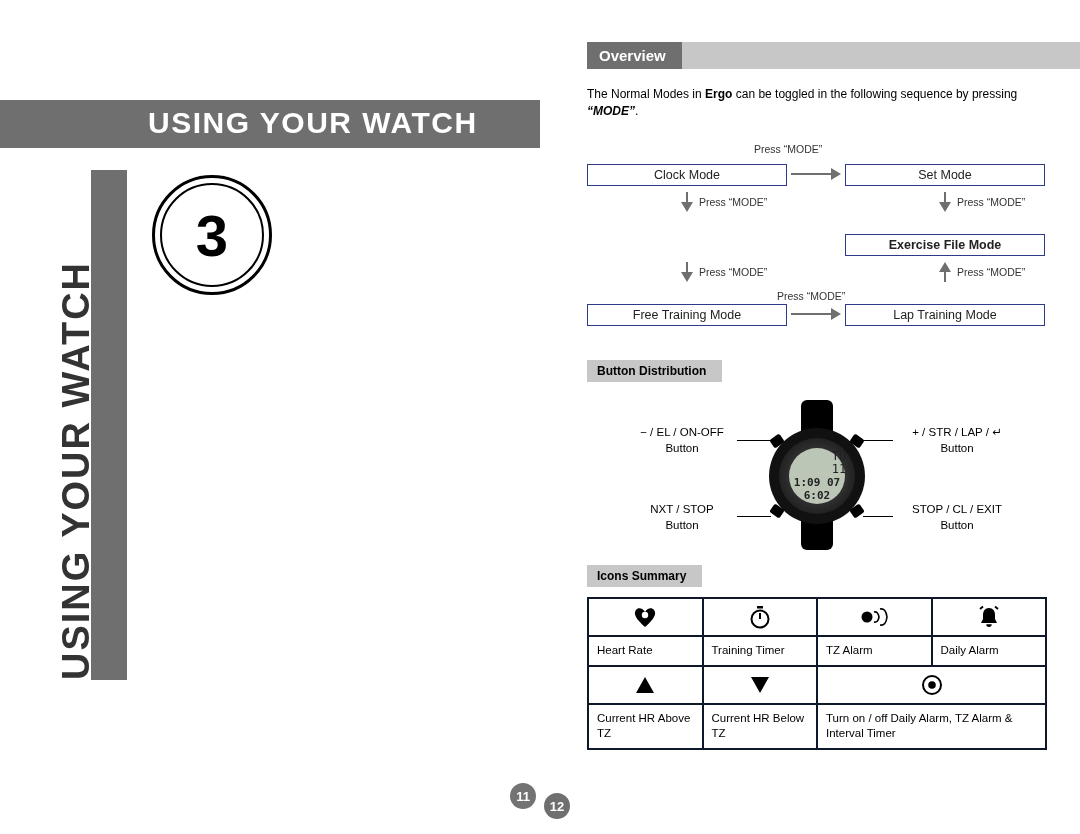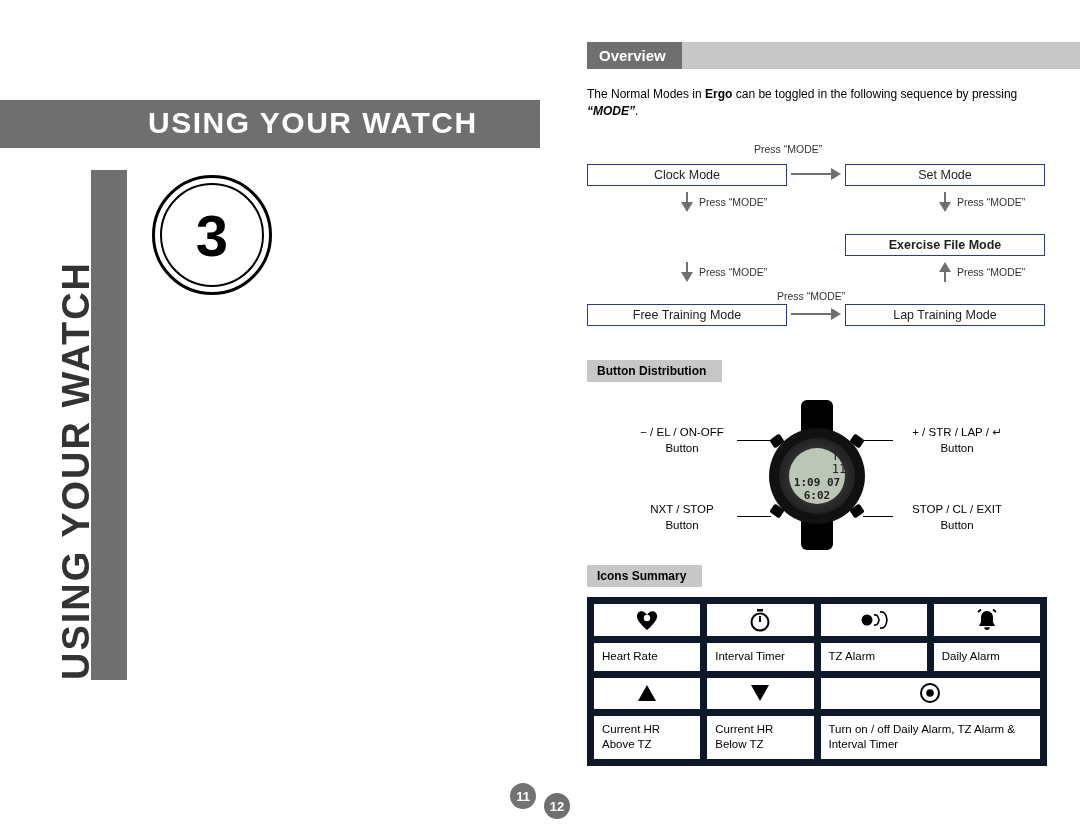--- a/index.html
+++ b/index.html
@@ -236,21 +236,21 @@
     .screen .l3 { font-size: 11px; font-weight: bold; }
     .lead { position: absolute; height: 1px; background: #000; }
     
     .icons-table {
       position: absolute;
       left: 47px; top: 587px;
       width: 460px;
       border-collapse: collapse;
     }
     .icons-table td {
-      border: 7px solid #0f172a;
+      border: 2px solid #0f172a;
       font-size: 11.5px;
       line-height: 1.35;
       padding: 6px 8px;
       vertical-align: middle;
     }
     .icons-table .icon-cell {
       height: 38px;
       text-align: center;
       font-size: 22px;
       padding: 4px 0;
@@ -404,21 +404,21 @@
         <svg width="24" height="24" viewBox="0 0 24 24">
               <path d="M12 3 C 8 3 6 6 6 10 L6 14 L4 18 L20 18 L18 14 L18 10 C 18 6 16 3 12 3 Z" fill="#000"></path>
               <path d="M9.3 19.2 a2.7 2.7 0 0 0 5.4 0" fill="#000"></path>
               <line x1="3" y1="4" x2="6" y2="1.5" stroke="#000" stroke-width="1.8"></line>
               <line x1="21" y1="4" x2="18" y2="1.5" stroke="#000" stroke-width="1.8"></line>
             </svg>
       </td>
     </tr>
     <tr>
       <td>Heart Rate</td>
-      <td>Interval Timer</td>
+      <td>Training Timer</td>
       <td>TZ Alarm</td>
       <td>Daily Alarm</td>
     </tr>
     <tr>
       <td class="icon-cell">
         <svg width="22" height="20" viewBox="0 0 22 20">
               <polygon points="11,2 20,18 2,18" fill="#000"></polygon>
             </svg>
       </td>
       <td class="icon-cell">

